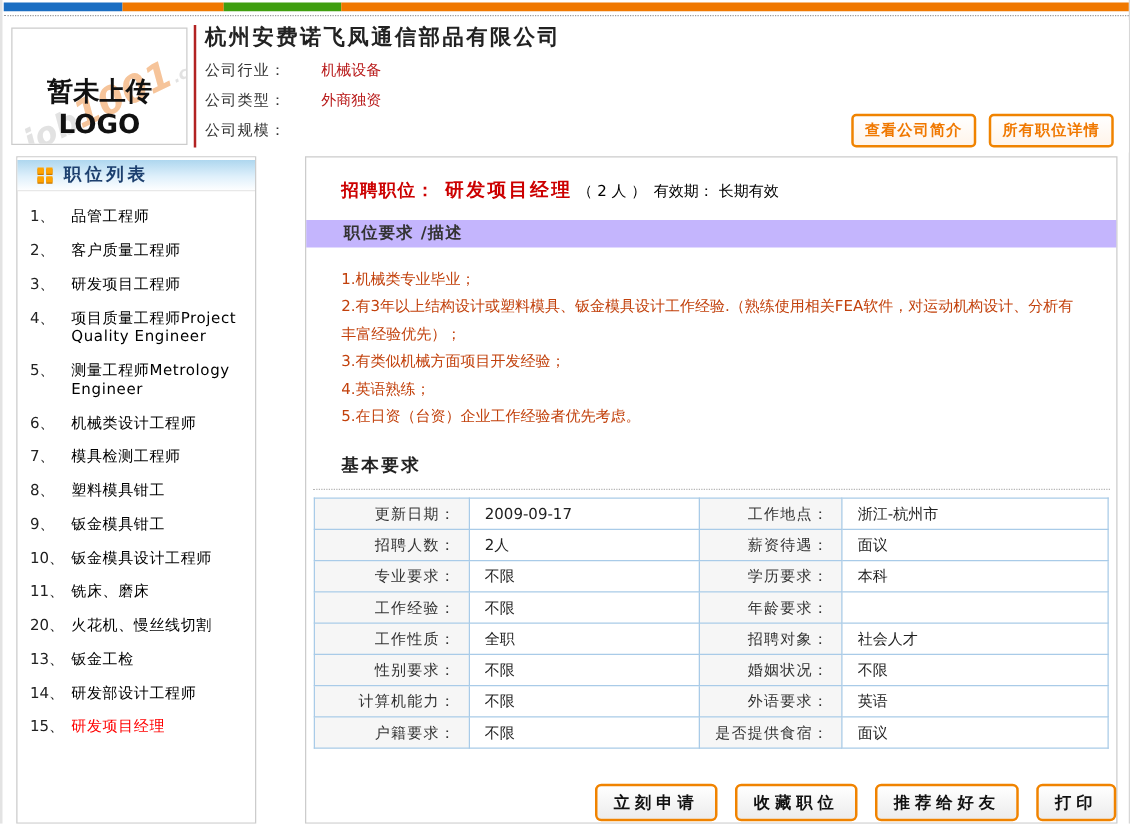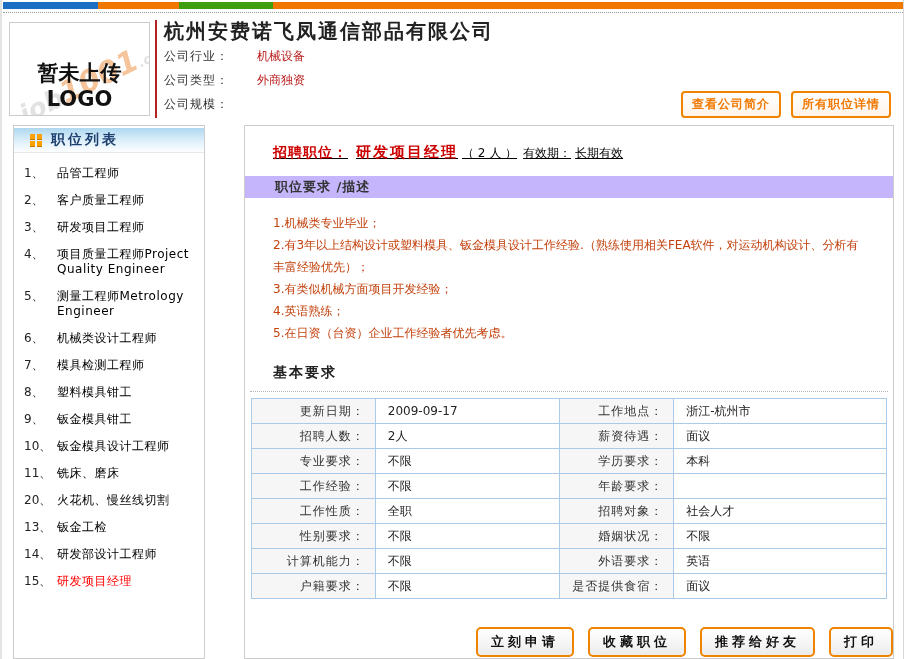--- a/index.html
+++ b/index.html
@@ -18,21 +18,21 @@
 
   
   .header { position:absolute; top:16px; left:3px; right:4px; height:106px; background:#fff; }
   .logo-box { position:absolute; left:6px; top:6px; width:141px; height:94px; border:1px solid #ccc; background:#fff; overflow:hidden; }
   .wm { position:absolute; left:2px; top:38px; transform:rotate(-26deg); white-space:nowrap; font-weight:bold; font-style:italic; font-size:26px; color:#e2e2e2; }
   .wm b { color:#f6c49a; font-size:30px; }
   .wm i { font-style:italic; }
   .wm .tail { font-size:13px; }
   .logo-text { position:absolute; left:0; right:0; top:36px; text-align:center; font-size:21px; font-weight:bold; color:#111; }
   .header-divider { position:absolute; left:152px; top:4px; width:2px; height:98px; background:#b22222; }
-  .company-name { position:absolute; left:161px; top:2px; font-size:20px; font-weight:bold; color:#222; letter-spacing:2px; }
+  .company-name { position:absolute; left:161px; top:2px; font-size:17px; font-weight:bold; color:#222; letter-spacing:2px; }
   .cfield { position:absolute; left:161px; font-size:12px; color:#333; }
   .cfield .flabel { letter-spacing:1px; }
   .cfield .fvalue { margin-left:28px; color:#b91c1c; }
   .f1 { top:32px; } .f2 { top:56px; } .f3 { top:80px;text-align:right; }
   .hdr-btns { position:absolute; right:12px; bottom:4px; display:flex; gap:10px; }
   .hdr-btn { border:2px solid #f08300; border-radius:4px; background:linear-gradient(#ffffff,#fff4ea); color:#f07800; font-weight:bold; font-size:12px; padding:3px 9px; letter-spacing:1px; cursor:pointer; font-family:Liberation Serif, serif; }
 
   
   .sidebar { position:absolute; left:13px; top:125px; width:192px; bottom:0; border:1px solid #ccc; background:#fff; }
   .side-head { height:27px; border-top:2px solid #fff; background:linear-gradient(#aed7ef, #dff0fb 55%, #fdfeff); display:flex; align-items:center; padding-left:16px; border-bottom:1px solid #e8e8e8; }
@@ -40,21 +40,21 @@
   .grid-icon i { width:5px; height:5px; background:#ffa200; box-shadow:0 1px 0 #c87800; }
   .side-title { font-size:14px; font-weight:bold; color:#1c3f6e; letter-spacing:3px; }
   .job-list { list-style:none; padding:13px 4px 0 10px; }
   .job-item { display:flex; font-size:12px; color:#000; line-height:15px; margin-bottom:12px; cursor:pointer; }
   .job-item .num { width:33px; flex:none; color:#222; }
   .job-item .lbl { flex:1; letter-spacing:0.5px; }
   .job-item.active .lbl { color:#ff0000; }
 
   
   .main { position:absolute; left:244px; top:125px; width:650px; bottom:0; border:1px solid #ccc; background:#fff; }
-  .job-header { padding:17px 10px 0 28px; font-size:12px; color:#000;text-decoration:underline; }
+  .job-header { padding:17px 10px 0 28px; font-size:12px; color:#000; }
   .job-header .jh-label { color:#cc0000; font-weight:bold; font-size:14px; letter-spacing:1px; }
   .job-header .jh-title { color:#cc0000; font-weight:bold; font-size:15px; letter-spacing:2px; margin-left:8px; }
   .job-header .jh-count { margin-left:4px; }
   .job-header .jh-valid-label { margin-left:6px; }
   .job-header .jh-valid { margin-left:4px; }
   .desc-bar { margin-top:14px; height:22px; line-height:22px; background:#c4b5fd; padding-left:30px; font-size:13px; font-weight:bold; color:#333; letter-spacing:1px; }
   .desc-text { padding:14px 34px 6px 28px; font-size:12px; color:#c2410c; }
   .desc-text p { line-height:22px; }
   .basic-wrap { margin:12px 5px 0 5px; border-bottom:1px dotted #b5b5b5; padding:0 0 9px 23px; }
   .basic-title { font-size:14px; font-weight:bold; color:#222; letter-spacing:2px; }

